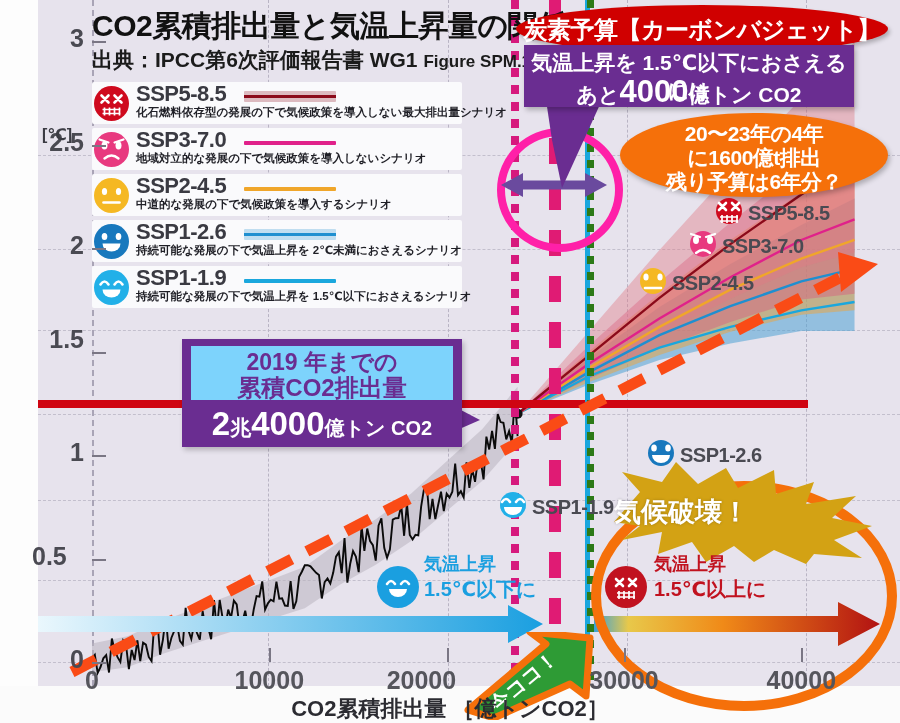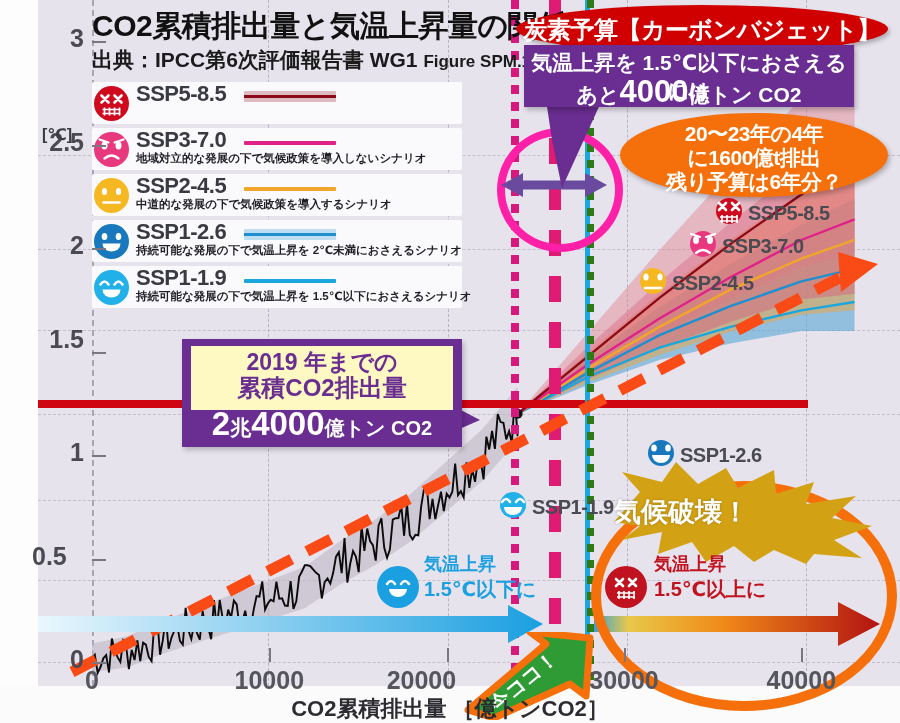--- a/index.html
+++ b/index.html
@@ -55,21 +55,21 @@
   .purplebox .l2{position:absolute;left:0;top:29px;width:100%;text-align:center;color:#fff;font-size:21px;font-weight:bold;}
   .purplebox .big{font-size:31px;font-weight:bold;}
 
   
   .orangeell{position:absolute;left:620px;top:113px;width:268px;height:84px;background:#f5700a;border-radius:50%;
     box-shadow:2px 3px 5px rgba(0,0,0,.25);}
   .orangeell div{position:absolute;left:0;width:100%;text-align:center;color:#fff;font-size:21px;font-weight:bold;letter-spacing:-0.5px;}
 
   
   .box2019{position:absolute;left:182px;top:339px;width:280px;height:108px;background:#6a2d91;box-shadow:2px 3px 5px rgba(0,0,0,.22);}
-  .box2019 .inner{position:absolute;left:9px;top:7px;width:262px;height:64px;background:#fef9c3;}
+  .box2019 .inner{position:absolute;left:9px;top:7px;width:262px;height:54px;background:#7dd3fc;}
   .box2019 .t1{position:absolute;left:0;top:1px;width:100%;text-align:center;color:#6a2d91;font-size:23px;font-weight:bold;}
   .box2019 .t2{position:absolute;left:0;top:26px;width:100%;text-align:center;color:#6a2d91;font-size:24px;font-weight:bold;}
   .box2019 .t3{position:absolute;left:0;top:66px;width:100%;text-align:center;color:#fff;font-size:25px;font-weight:bold;}
   .box2019 .t3 b{font-size:33px;}
 
   
   .burst{position:absolute;left:614px;top:462px;width:258px;height:102px;}
   .burst span{position:absolute;left:0;top:32px;width:100%;text-align:left;color:#fff;font-size:27px;font-weight:bold;
      text-shadow:0 0 3px rgba(0,0,0,.25);}
 
@@ -210,20 +210,21 @@
       <div class="legrow">
         <span class="face">
           <svg width="35" height="35" viewBox="0 0 35 35">
     <circle cx="17.5" cy="17.5" r="17.5" fill="#cf0a1e"></circle>
             <path d="M7.5,9.5 l7,7 M14.5,9.5 l-7,7 M20.5,9.5 l7,7 M27.5,9.5 l-7,7" stroke="#fff" stroke-width="2.6" stroke-linecap="round" fill="none"></path>
             <path d="M8.5,23.5 h18 M8.5,27.5 h18 M10.5,21.5 v8 M15.5,21.5 v8 M20.5,21.5 v8 M25.5,21.5 v8" stroke="#fff" stroke-width="1.7" fill="none"></path>
           </svg>
         </span>
     <span class="nm">SSP5-8.5</span>
     <span class="ln band" style="background:linear-gradient(#8b0a1a44 0 32%, #8b0a1a 32% 68%, #8b0a1a44 68% 100%);"></span>
+    <span class="ds">化石燃料依存型の発展の下で気候政策を導入しない最大排出量シナリオ</span>
       </div>
       <div class="legrow">
         <span class="face">
           <svg width="35" height="35" viewBox="0 0 35 35">
     <circle cx="17.5" cy="17.5" r="17.5" fill="#e8397f"></circle>
             <ellipse cx="10.5" cy="13.5" rx="3" ry="4" fill="#fff"></ellipse>
             <ellipse cx="24.5" cy="13.5" rx="3" ry="4" fill="#fff"></ellipse>
             <path d="M5.5,7.5 l9,3 M29.5,7.5 l-9,3" stroke="#fff" stroke-width="2.2" stroke-linecap="round"></path>
             <path d="M10.5,26.5 q7,-6 14,0" stroke="#fff" stroke-width="2.4" fill="none" stroke-linecap="round"></path>
           </svg>

